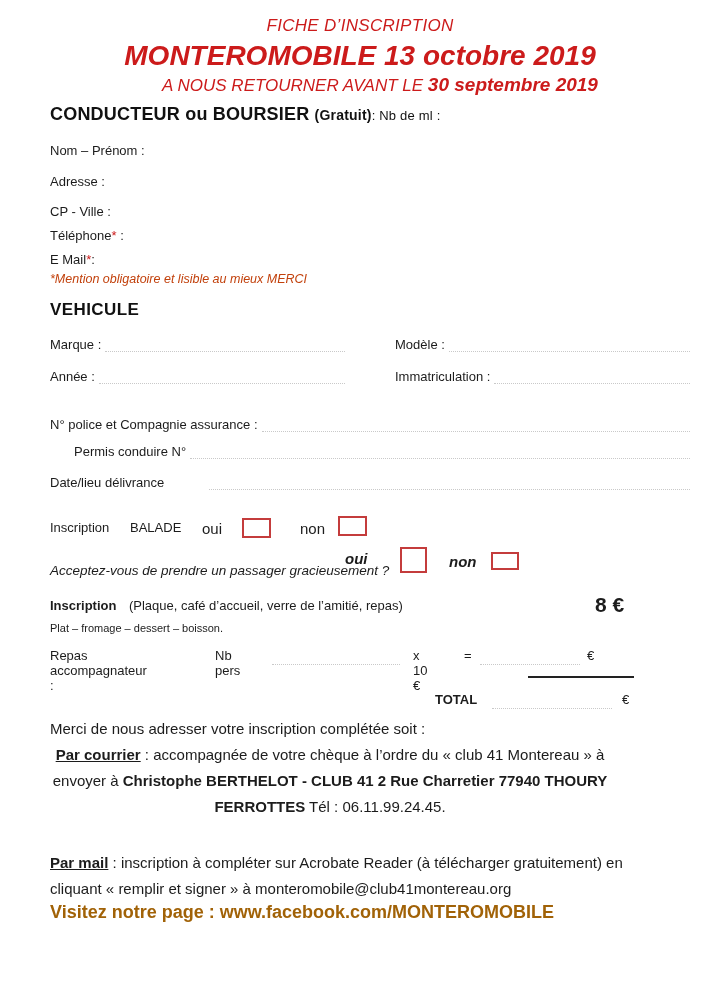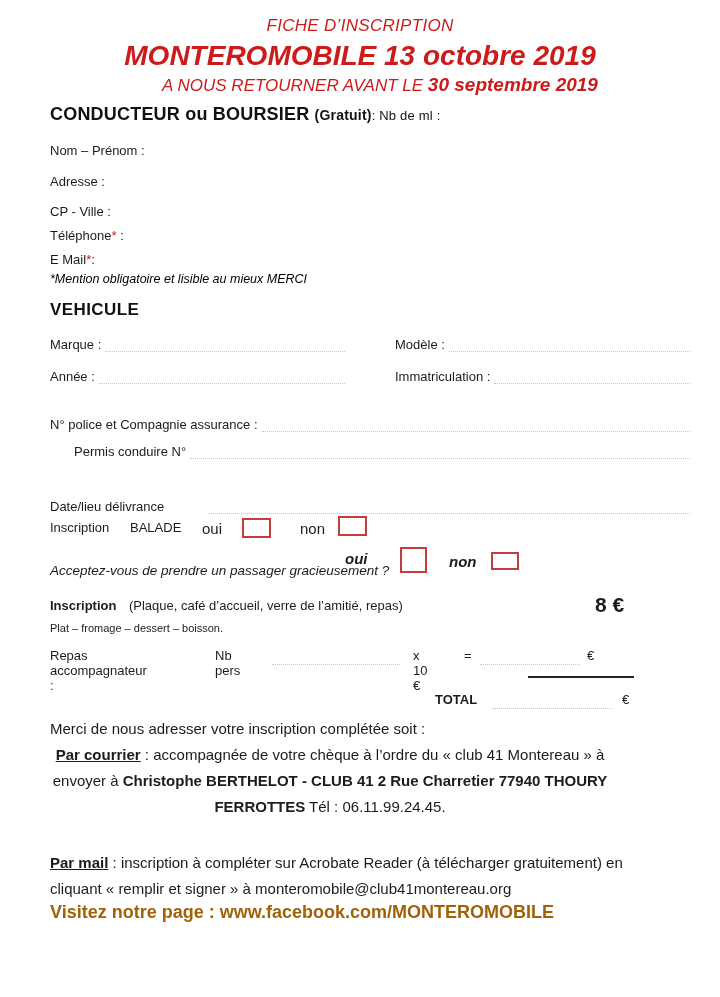--- a/index.html
+++ b/index.html
@@ -18,21 +18,21 @@
   .hdr-line3 b { font-size:19px; }
   
   .heading { font-weight:bold; color:#111; }
   .cond-heading { left:50px; top:104px; font-size:18px; letter-spacing:.2px; }
   .cond-heading .small-bold { font-size:14px; font-weight:bold; }
   .cond-heading .small-reg { font-size:13px; font-weight:normal; }
   .veh-heading { left:50px; top:300px; font-size:17px; letter-spacing:.4px; }
   
   .lbl { font-size:13px; color:#1c1c1c; }
   .red { color:#cc1b1b; }
-  .mention { left:50px; top:272px; font-size:12.5px; font-style:italic; color:#000000; }
+  .mention { left:50px; top:272px; font-size:12.5px; font-style:italic; color:#c2410c; }
   
   .row { left:50px; right:30px; display:flex; align-items:flex-end; }
   .fill { flex:1; border-bottom:1px dotted #c9c9c9; height:15px; margin-left:4px; }
   .halfrow { display:flex; align-items:flex-end; }
   .half-l { width:295px; }
   .half-r { flex:1; margin-left:50px; }
   
   .chk { position:absolute; border:2px solid #c43c3c; background:transparent; }
   .balade-row { left:50px; top:518px; height:24px; font-size:15px; }
   .pass-row { left:50px; top:547px; height:28px; }
@@ -94,21 +94,21 @@
   </div>
 
   <div class="abs row" style="top:412px; height:20px;">
     <span class="lbl">N° police et Compagnie assurance :</span>
     <span class="fill"></span>
   </div>
   <div class="abs row" style="top:439px; height:20px;margin-left:24px;">
     <span class="lbl">Permis conduire N°</span>
     <span class="fill"></span>
   </div>
-  <div class="abs row" style="top:494px; height:20px;gap:41px;">
+  <div class="abs row" style="top:470px; height:20px;gap:41px;">
     <span class="lbl">Date/lieu délivrance</span>
     <span class="fill"></span>
   </div>
 
   <div class="abs balade-row" style="right:30px;">
     <span class="abs lbl" style="left:0; top:2px;">Inscription</span>
     <span class="abs lbl" style="left:80px; top:2px;">BALADE</span>
     <span class="abs oui-non" style="left:152px; top:2px;">oui</span>
     <span class="chk" style="left:192px; top:0; width:29px; height:20px;"></span>
     <span class="abs oui-non" style="left:250px; top:2px;">non</span>

